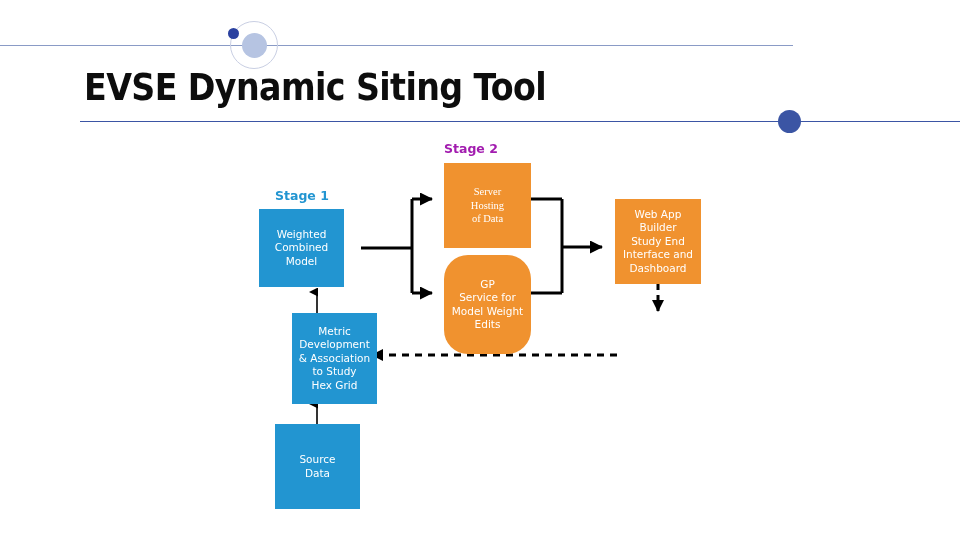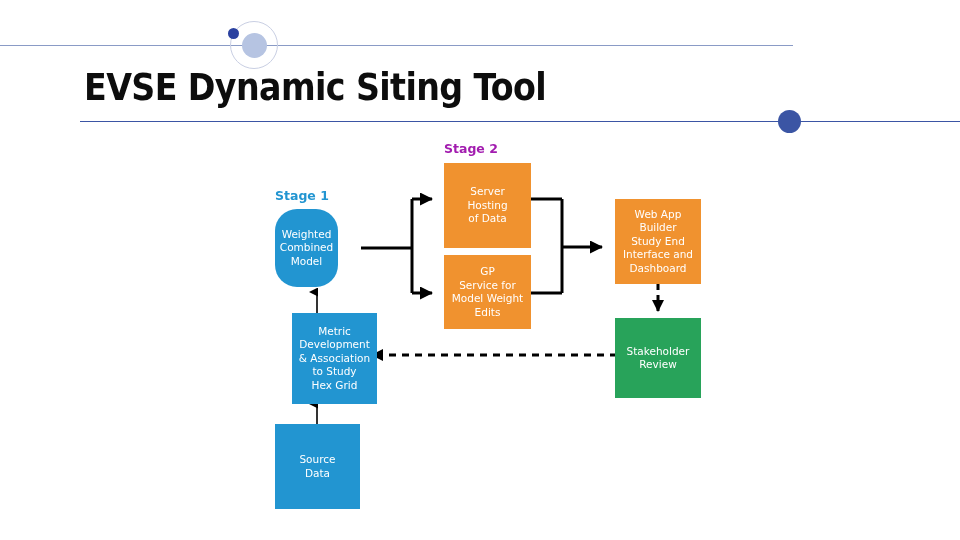--- a/index.html
+++ b/index.html
@@ -204,36 +204,34 @@
 
     <div class="node blue" style="left:275px; top:424px; width:85px; height:85px;">Source
 Data</div>
 
     <div class="node blue" style="left:292px; top:313px; width:85px; height:91px;">Metric
 Development
 &amp; Association
 to Study
 Hex Grid</div>
 
-    <div class="node blue" style="left:275px; top:209px; width:63px; height:78px;border-radius:22px;">Weighted
+    <div class="node blue" style="left:259px; top:209px; width:85px; height:78px;">Weighted
 Combined
 Model</div>
 
-    <div class="node orange" style="left:444px; top:163px; width:87px; height:85px;">Server
+    <div class="node orange" style="left:444px; top:163px; width:87px; height:85px;font-family:Liberation Serif, serif;">Server
 Hosting
 of Data</div>
 
-    <div class="node orange" style="left:444px; top:255px; width:87px; height:74px;">GP
+    <div class="node orange" style="left:444px; top:255px; width:87px; height:99px;border-radius:24px;">GP
 Service for
 Model Weight
 Edits</div>
 
     <div class="node orange" style="left:615px; top:199px; width:86px; height:85px;">Web App
 Builder
 Study End
 Interface and
 Dashboard</div>
 
-    <div class="node green" style="left:615px; top:318px; width:86px; height:80px;">Stakeholder
-Review</div>
 
   </div>
 </div>
 
 </body></html>

